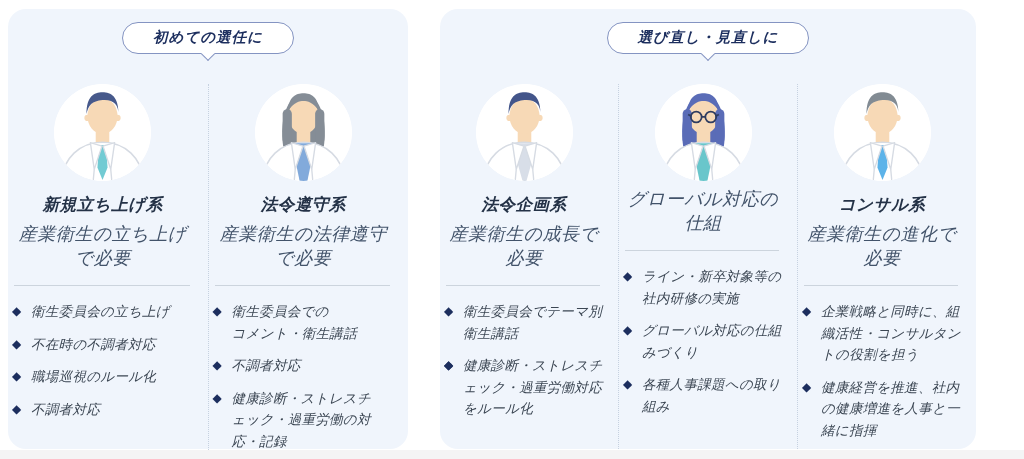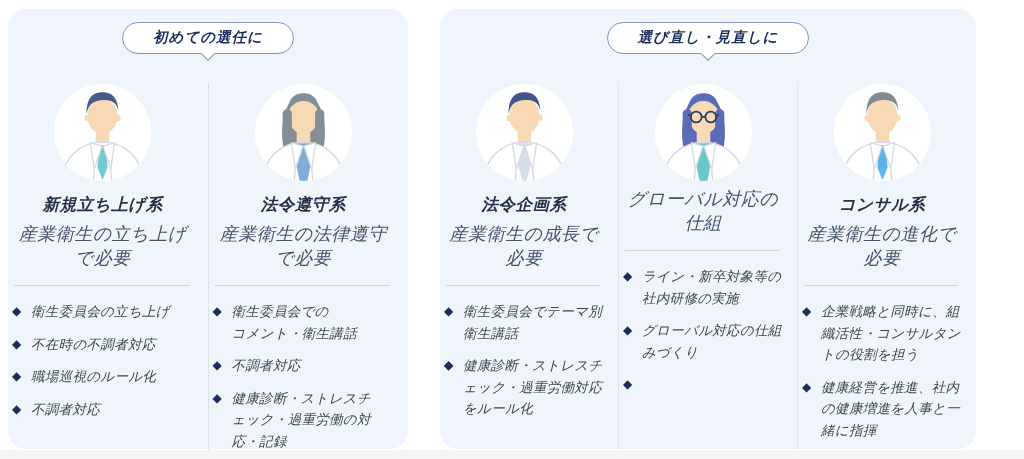--- a/index.html
+++ b/index.html
@@ -221,20 +221,22 @@
                 <span class="bt">ライン・新卒対象等の
 社内研修の実施</span>
               </li>
             <li>
                 <span class="dm">◆</span>
                 <span class="bt">グローバル対応の仕組
 みづくり</span>
               </li>
             <li>
                 <span class="dm">◆</span>
+                <span class="bt">各種人事課題への取り
+組み</span>
               </li>
           </ul>
         </div>
 
         <div class="col">
           <div class="avatar">
               <svg viewBox="0 0 100 100" xmlns="http://www.w3.org/2000/svg">
                 <clipPath id="clip-1-2">
                   <circle cx="50" cy="50" r="50"></circle>
                 </clipPath>

